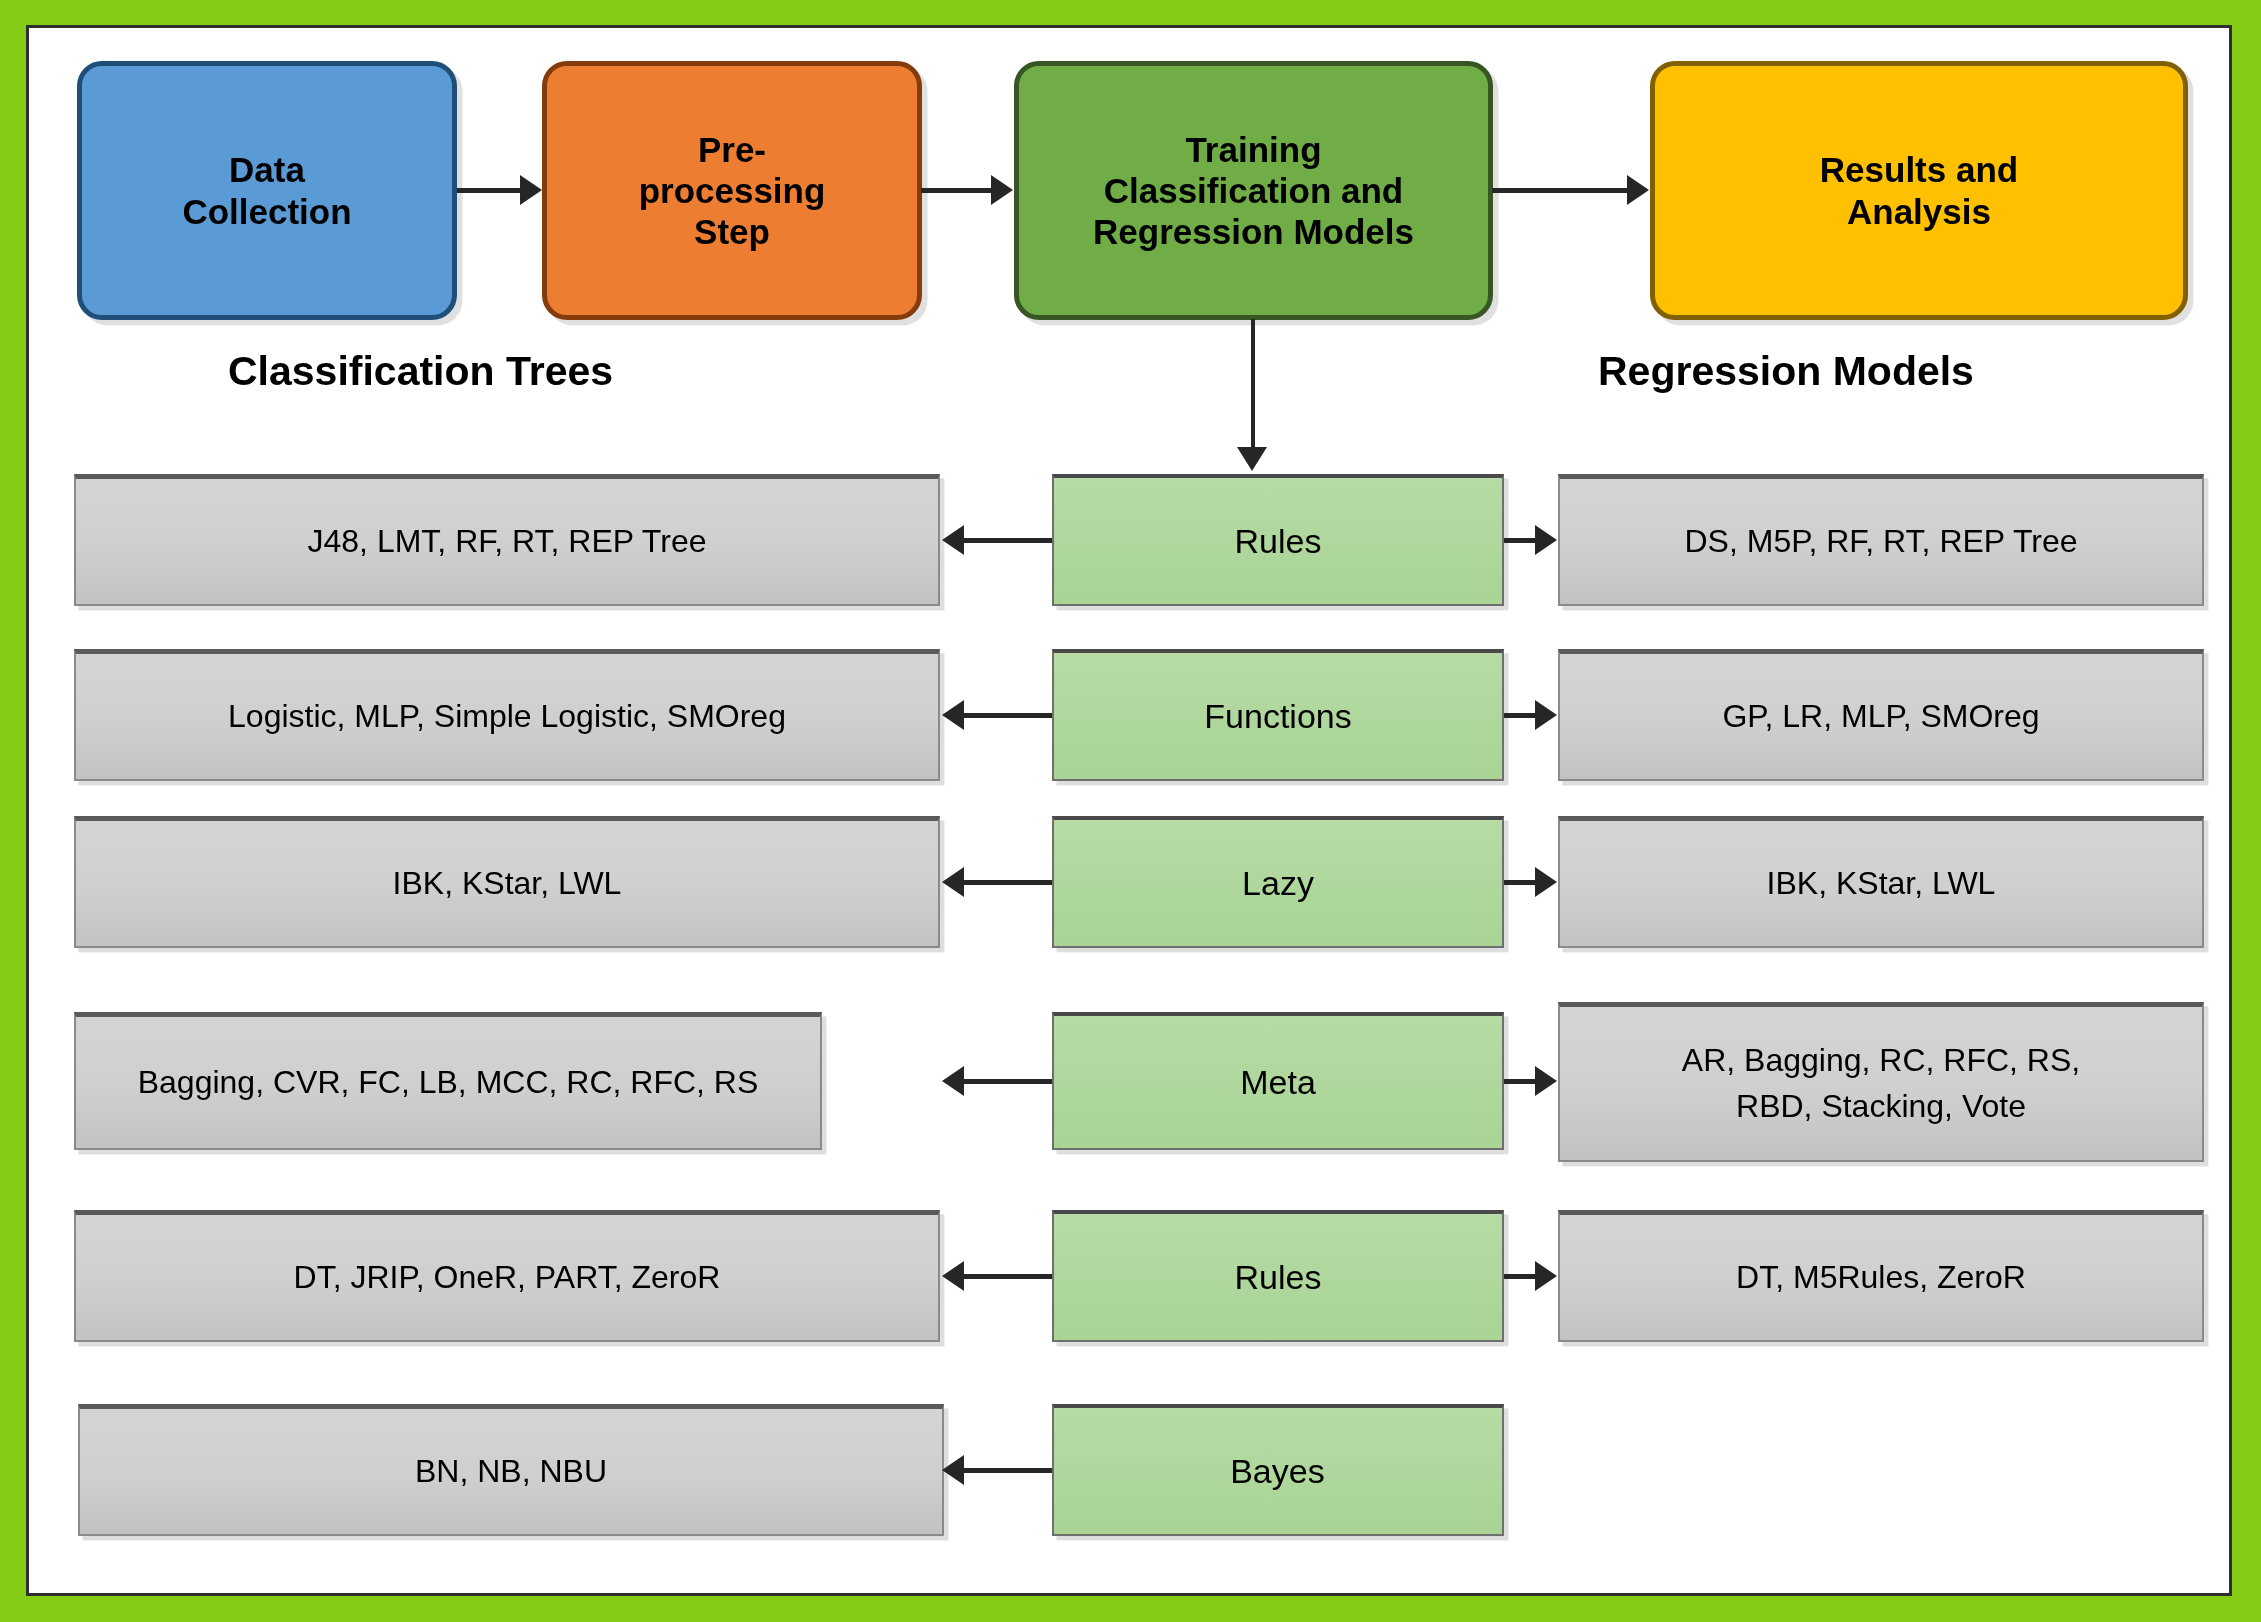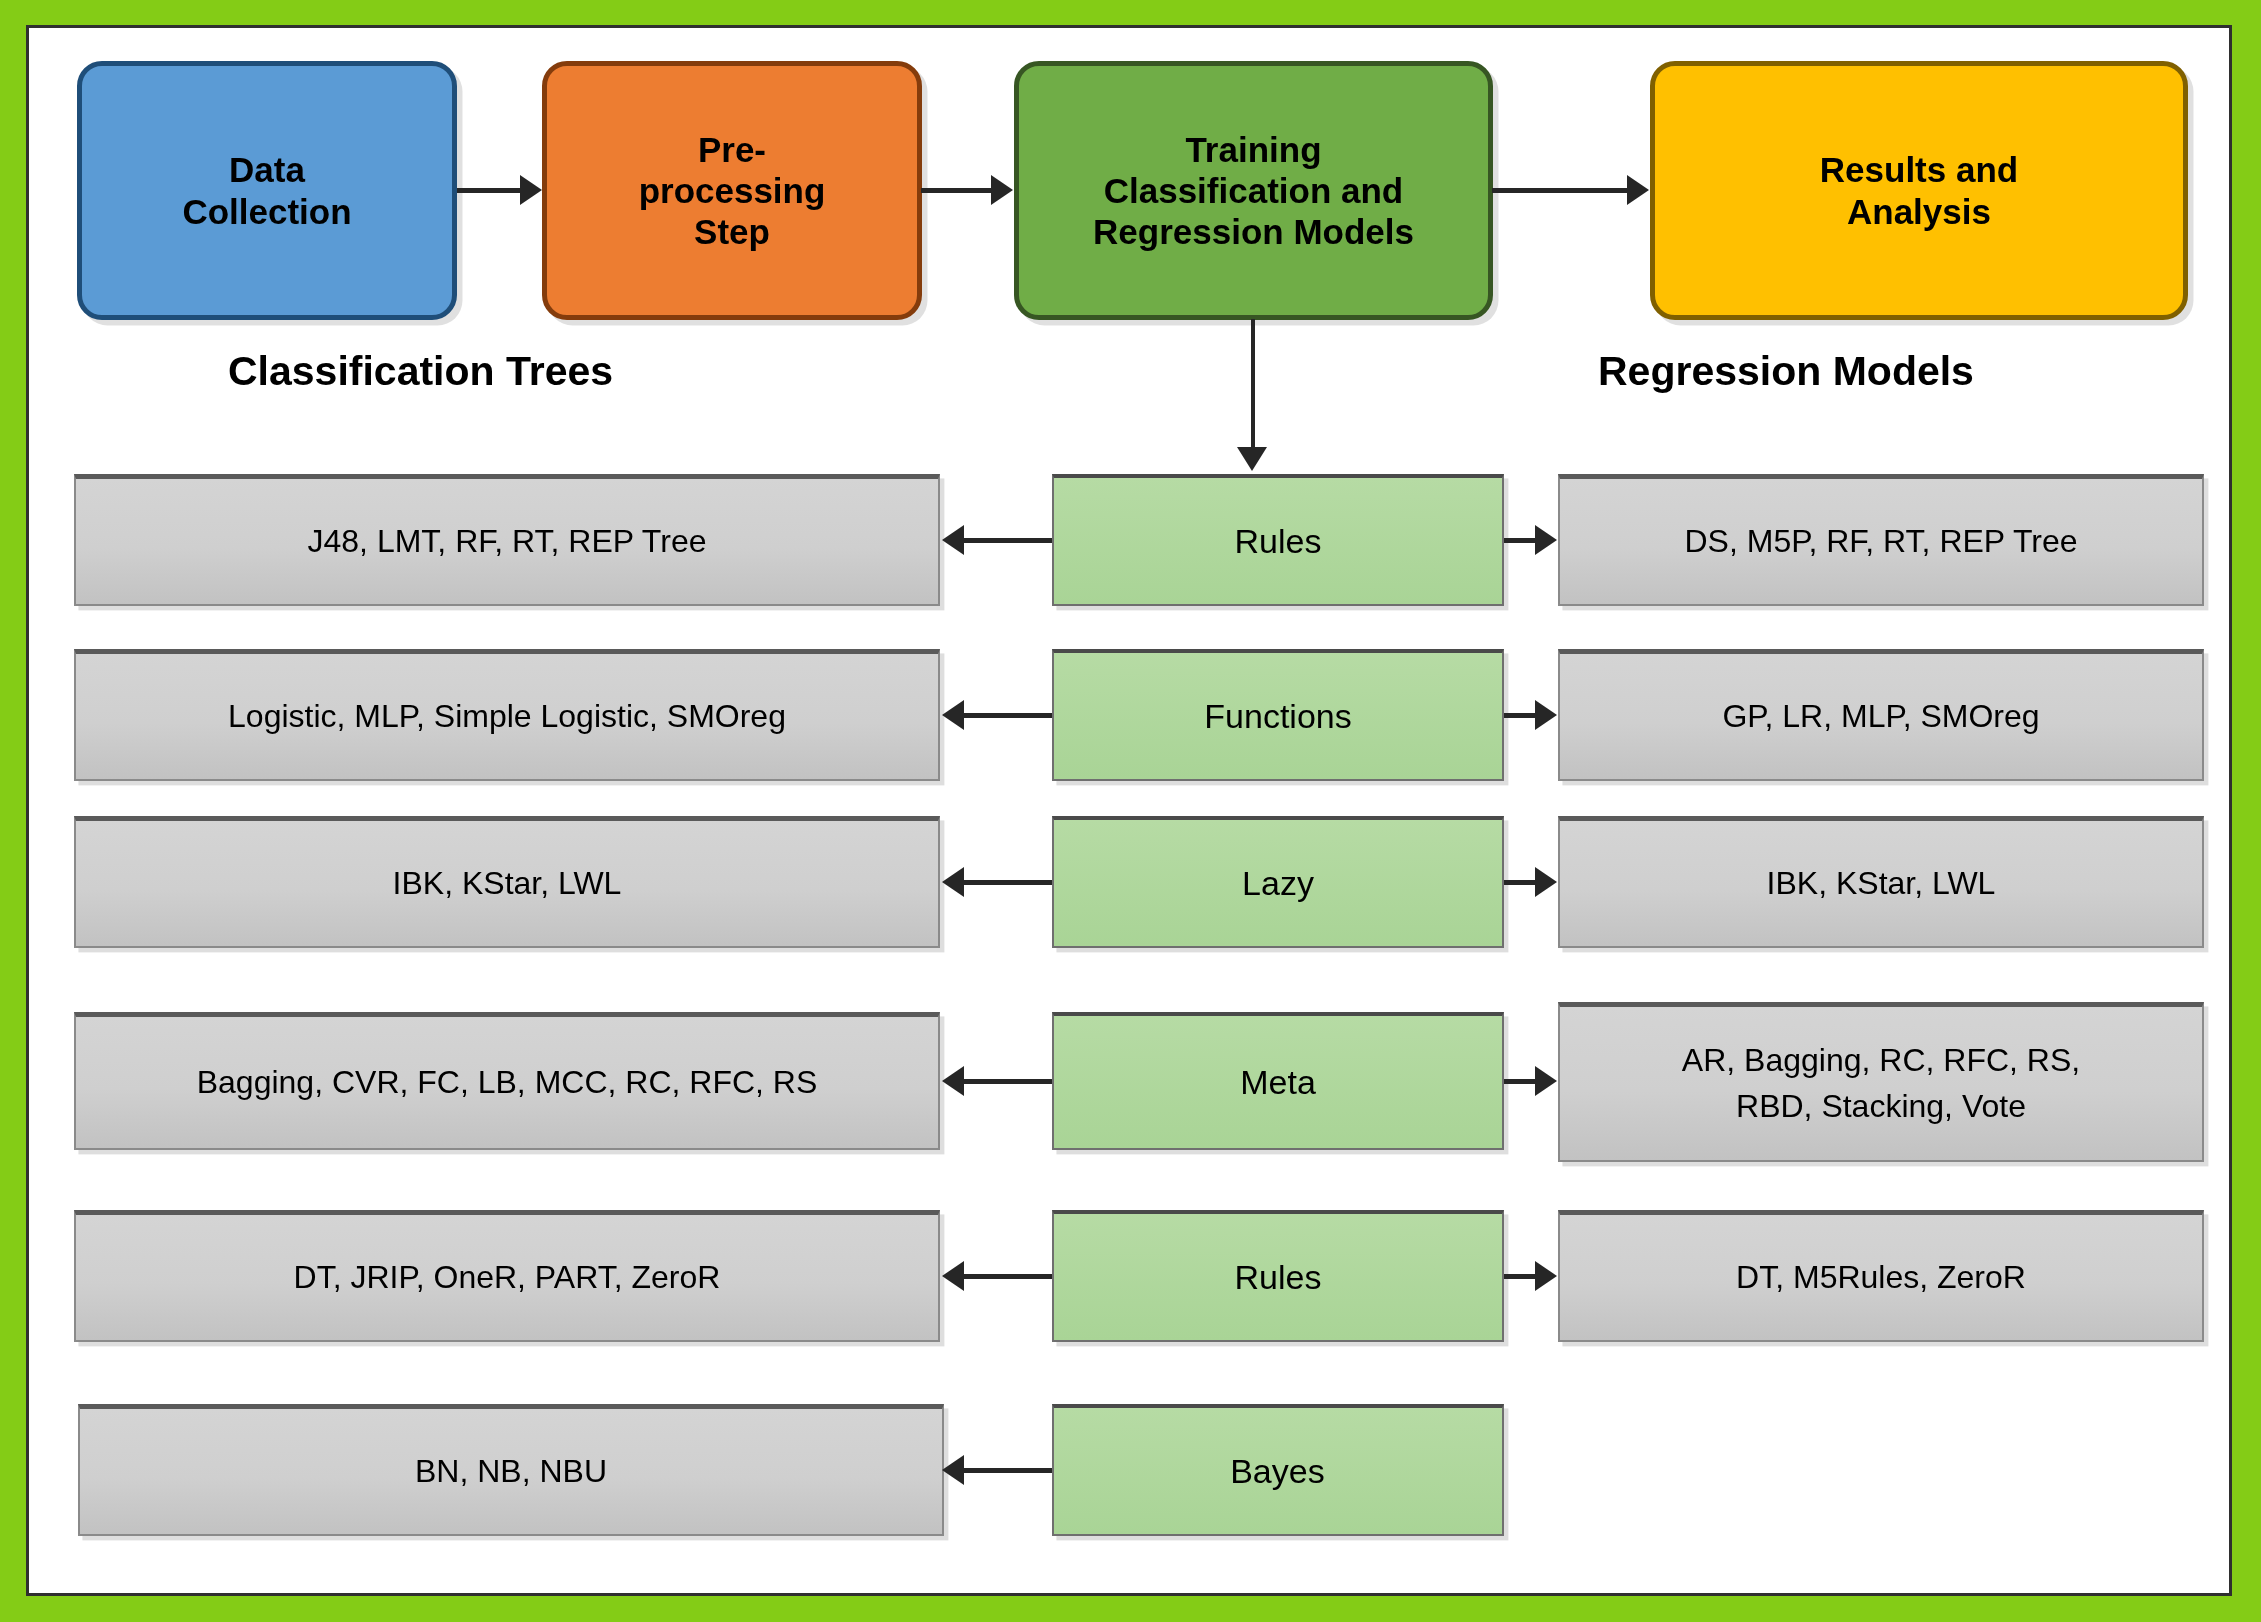--- a/index.html
+++ b/index.html
@@ -182,21 +182,21 @@
     <span class="txt">Lazy</span>
   </div>
   <div class="gbox grey" style="left:1558px; top:816px; width:646px; height:132px;">
     <span class="txt">IBK, KStar, LWL</span>
   </div>
   <div class="hline" style="left:964px; top:880px; width:88px;"></div>
   <div class="arrowL" style="left:942px; top:867px;"></div>
   <div class="hline" style="left:1504px; top:880px; width:33px;"></div>
   <div class="arrowR" style="left:1535px; top:867px;"></div>
 
-  <div class="gbox grey" style="left:74px; top:1012px; width:866px; height:138px;">
+  <div class="gbox grey" style="left:74px; top:1012px; width:748px; height:138px;">
     <span class="txt">Bagging, CVR, FC, LB, MCC, RC, RFC, RS</span>
   </div>
   <div class="gbox green" style="left:1052px; top:1012px; width:452px; height:138px;">
     <span class="txt">Meta</span>
   </div>
   <div class="gbox grey" style="left:1558px; top:1002px; width:646px; height:160px;">
     <span class="txt">AR, Bagging, RC, RFC, RS,
 RBD, Stacking, Vote</span>
   </div>
   <div class="hline" style="left:964px; top:1079px; width:88px;"></div>

